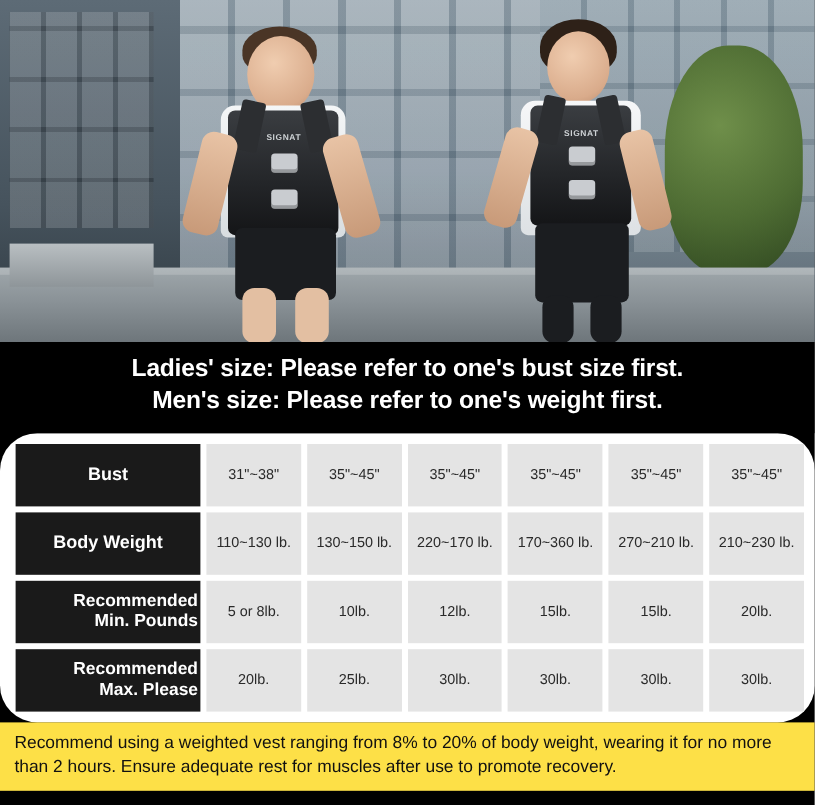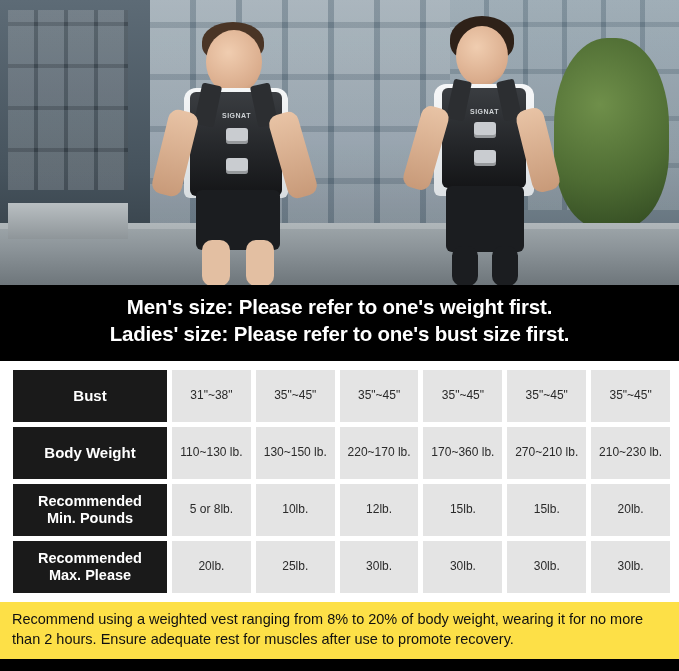--- a/index.html
+++ b/index.html
@@ -123,20 +123,21 @@
     font-size: 20.5px;
     font-weight: bold;
     line-height: 1.32;
     letter-spacing: -0.2px;
   }
 
   
   .table-wrap {
     background: #ffffff;
     padding: 4px 4px 4px 8px;
+    border-radius: 31px;
   }
   table.sizechart {
     border-collapse: separate;
     border-spacing: 5px 5px;
     width: 100%;
     table-layout: fixed;
   }
   table.sizechart td {
     text-align: center;
     vertical-align: middle;
@@ -148,21 +149,21 @@
     line-height: 1.15;
   }
   table.sizechart td.rowhead {
     background: #1a1a1a;
     color: #ffffff;
     font-weight: bold;
     font-size: 15px;
     width: 150px;
     line-height: 1.18;
   }
-  table.sizechart td.rowhead.two-line { font-size: 14.5px; }
+  table.sizechart td.rowhead.two-line { font-size: 14.5px; text-align: right; }
 
   
   .note {
     background: #fde047;
     color: #111111;
     font-size: 14.5px;
     line-height: 1.34;
     padding: 8px 10px 10px 12px;
     font-weight: 500;
   }
@@ -209,22 +210,22 @@
       <div class="logo-badge" style="left:70px; top:108px;">SIGNAT</div>
       <div class="arm" style="left:12px; top:106px; width:28px; height:84px; transform:rotate(16deg);"></div>
       <div class="arm" style="left:124px; top:108px; width:28px; height:84px; transform:rotate(-14deg);"></div>
       <div class="shorts" style="left:46px; top:186px; width:78px; height:66px;"></div>
       <div class="leg" style="left:52px; top:246px; width:26px; height:40px; background:#1b1d20;"></div>
       <div class="leg" style="left:92px; top:246px; width:26px; height:40px; background:#1b1d20;"></div>
     </div>
   </div>
 
   <div class="headline">
+    <div class="line">Ladies' size: Please refer to one's bust size first.</div>
     <div class="line">Men's size: Please refer to one's weight first.</div>
-    <div class="line">Ladies' size: Please refer to one's bust size first.</div>
   </div>
 
   <div class="table-wrap">
     <table class="sizechart">
       <tbody>
         <tr>
           <td class="rowhead">Bust</td>
           <td>31"~38"</td>
           <td>35"~45"</td>
           <td>35"~45"</td>

